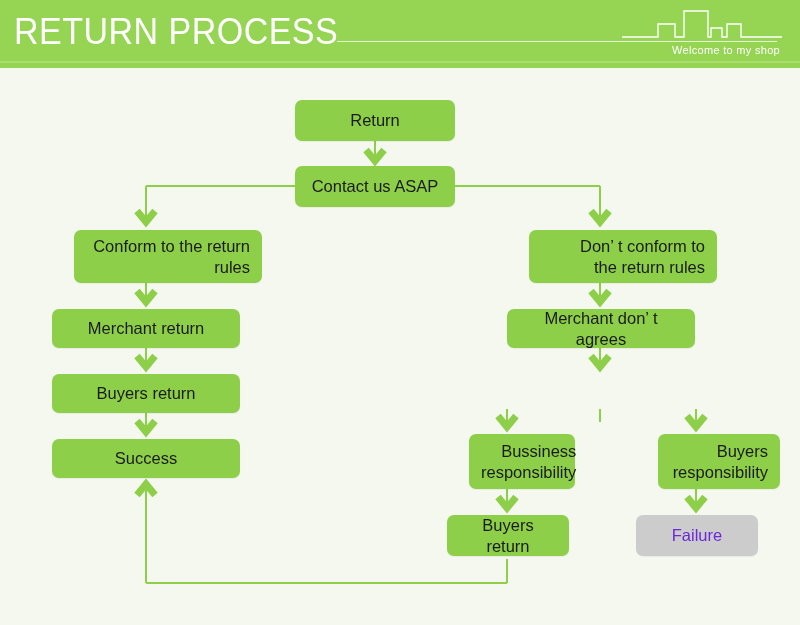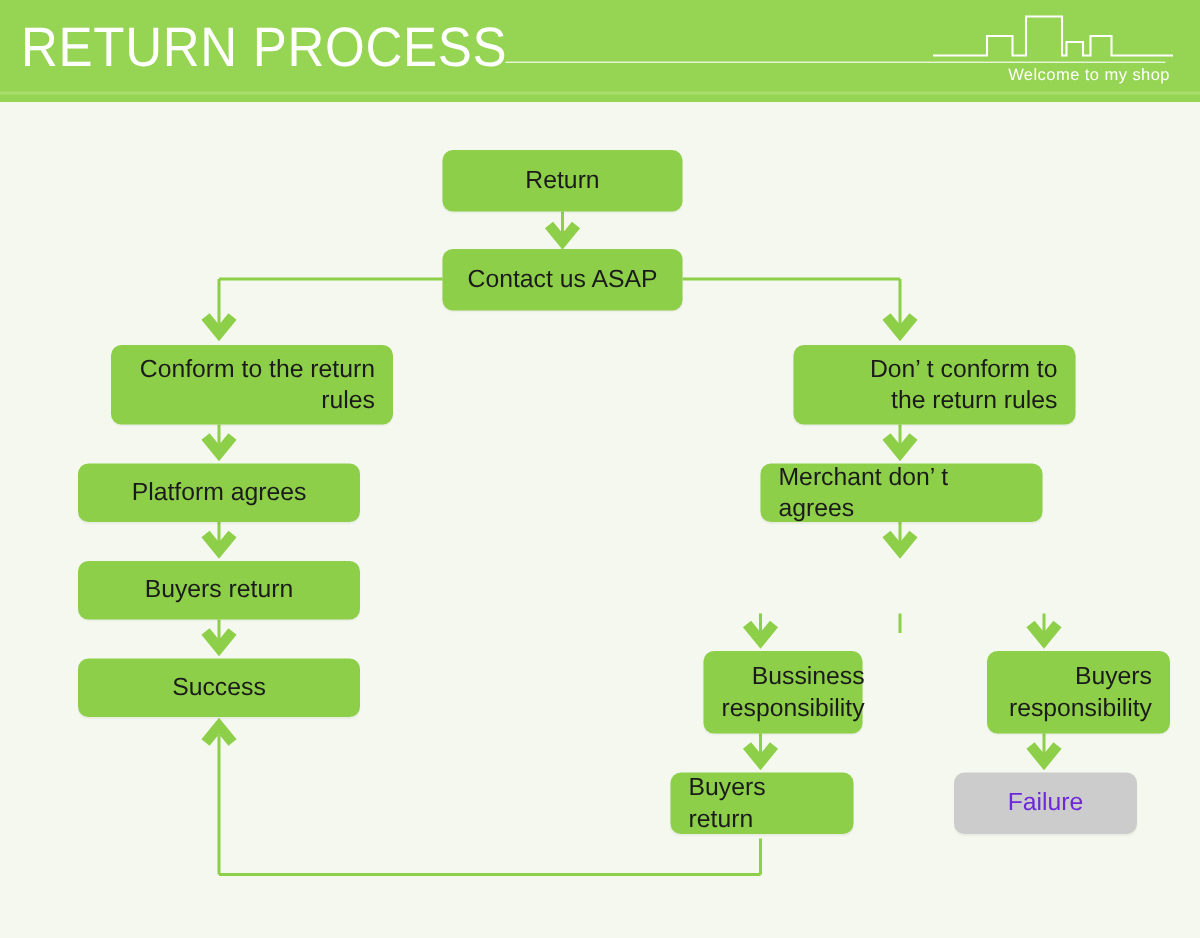--- a/index.html
+++ b/index.html
@@ -90,21 +90,21 @@
     background: #8dcf48;
     border-radius: 7px;
     color: #1b1b1b;
     font-size: 16.5px;
     line-height: 21px;
     display: flex;
     align-items: center;
     padding: 0 12px;
     box-shadow: 0 1px 1px rgba(0,0,0,0.05);
   }
-  .node.center { justify-content: center; }
+  .node.center { justify-content: center; text-align: center; }
   .node.left   { justify-content: flex-start; text-align: right; margin-left: 22px; }
 
   .node.gray {
     background: #cccccc;
     color: #6d28d9;
   }
   .node.blue {
     background: #2f8fd4;
     color: #ffffff;
     border: 2px solid #2f8fd4;
@@ -191,21 +191,21 @@
       <polyline points="137,495 146,484 155,495"></polyline>
     </g>
   </svg>
 
   <div class="node center" style="left:295px; top:100px; width:160px; height:41px;">Return</div>
 
   <div class="node center" style="left:295px; top:166px; width:160px; height:41px;">Contact us ASAP</div>
 
   <div class="node left" style="left:52px; top:230px; width:188px; height:53px;">Conform to the return rules</div>
 
-  <div class="node center" style="left:52px; top:309px; width:188px; height:39px;">Platform agrees</div>
+  <div class="node center" style="left:52px; top:309px; width:188px; height:39px;">Merchant return</div>
 
   <div class="node center" style="left:52px; top:374px; width:188px; height:39px;">Buyers return</div>
 
   <div class="node center" style="left:52px; top:439px; width:188px; height:39px;">Success</div>
 
   <div class="node left" style="left:507px; top:230px; width:188px; height:53px;padding-left:29px;">Don’  t conform to the return rules</div>
 
   <div class="node center" style="left:507px; top:309px; width:188px; height:39px;">Merchant don’  t agrees</div>
 
 

